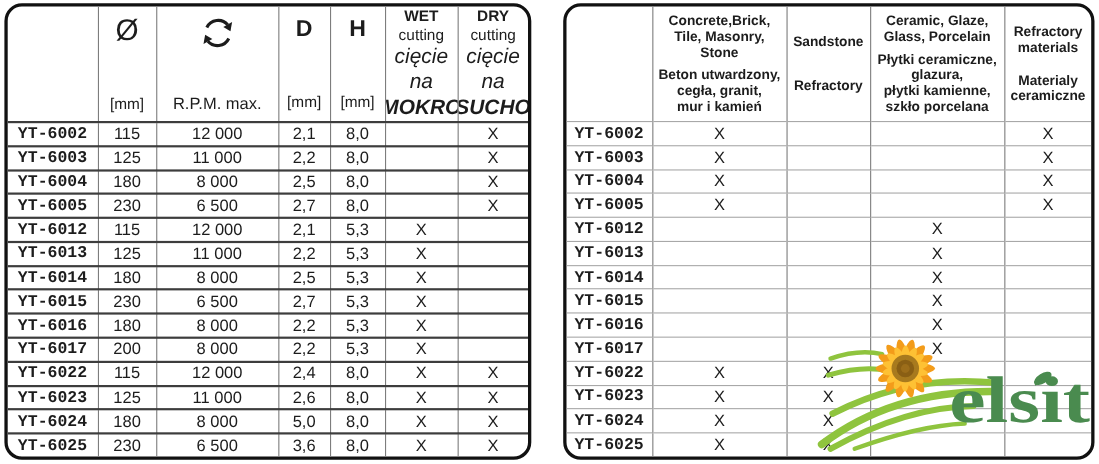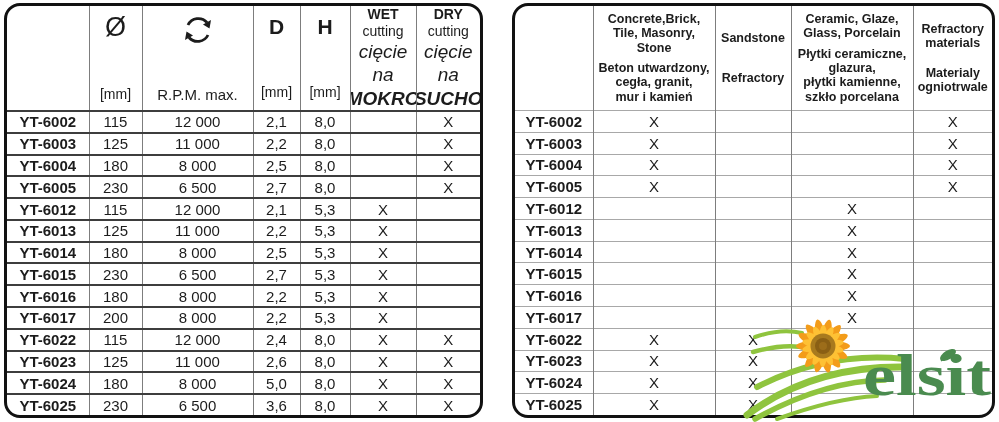--- a/index.html
+++ b/index.html
@@ -22,42 +22,42 @@
   .tbl-wrap{position:absolute;top:3px;height:415px;border:3px solid var(--table-border);
     border-radius:16px;overflow:hidden;background:#fff;}
   .tbl-wrap.left{left:4px;width:479px;}
   .tbl-wrap.right{left:512px;width:483px;}
 
   table{width:100%;height:100%;border-collapse:collapse;table-layout:fixed;}
   thead tr{height:104px;}
   th,td{text-align:center;vertical-align:middle;padding:0;overflow:hidden;}
   th{font-weight:normal;}
   td{font-size:15px;}
-  td.model{font-weight:bold;font-size:15px;}
+  td.model{font-weight:bold;font-size:15px;font-family:Liberation Mono, monospace;}
 
   
   th + th, td + td{border-left:1px solid var(--grid-vertical);}
   
   .left tbody tr{border-top:2px solid var(--grid-dark);}
   .right tbody tr{border-top:1px solid var(--grid-light);}
   .right tbody td + td{border-left:1px solid var(--grid-vertical);}
 
   .hdr2{display:flex;flex-direction:column;justify-content:space-evenly;
     align-items:center;height:104px;line-height:1.15;}
   .blk{white-space:pre-line;}
   .b{font-weight:bold;}
   .dia-sym{font-size:27px;line-height:1;}
   .unit{font-size:14px;margin-top:36px;}
   .dh{font-size:21px;font-weight:bold;line-height:1;}
   .cut-en{font-size:14px;line-height:1.2;}
   .cut-pl{font-size:19px;line-height:1.25;font-style:italic;}
   .rt-hdr{font-size:12.5px;font-weight:bold;line-height:1.14;}
   .rpm-lbl{font-size:15px;margin-top:27px;}
 
-  .logo{position:absolute;left:735px;top:313px;width:264px;height:109px;z-index:5;pointer-events:none;}
+  .logo{position:absolute;left:735px;top:302px;width:264px;height:109px;z-index:5;pointer-events:none;}
 </style>
 </head>
 <body>
 
 <div class="stage">
 
   <div class="tbl-wrap left">
     <table>
       <colgroup>
         <col style="width:82px">
@@ -283,21 +283,21 @@
 glazura,
 płytki kamienne,
 szkło porcelana</span>
             </div>
           </th>
           <th>
             <div class="hdr2 rt-hdr">
               <span class="blk">Refractory
 materials</span>
               <span class="blk">Materialy
-ogniotrwale</span>
+ceramiczne</span>
             </div>
           </th>
         </tr>
       </thead>
       <tbody id="right-tbody">
           <tr>
             <td class="model">YT-6002</td>
             <td>X</td>
             <td></td>
             <td></td>

